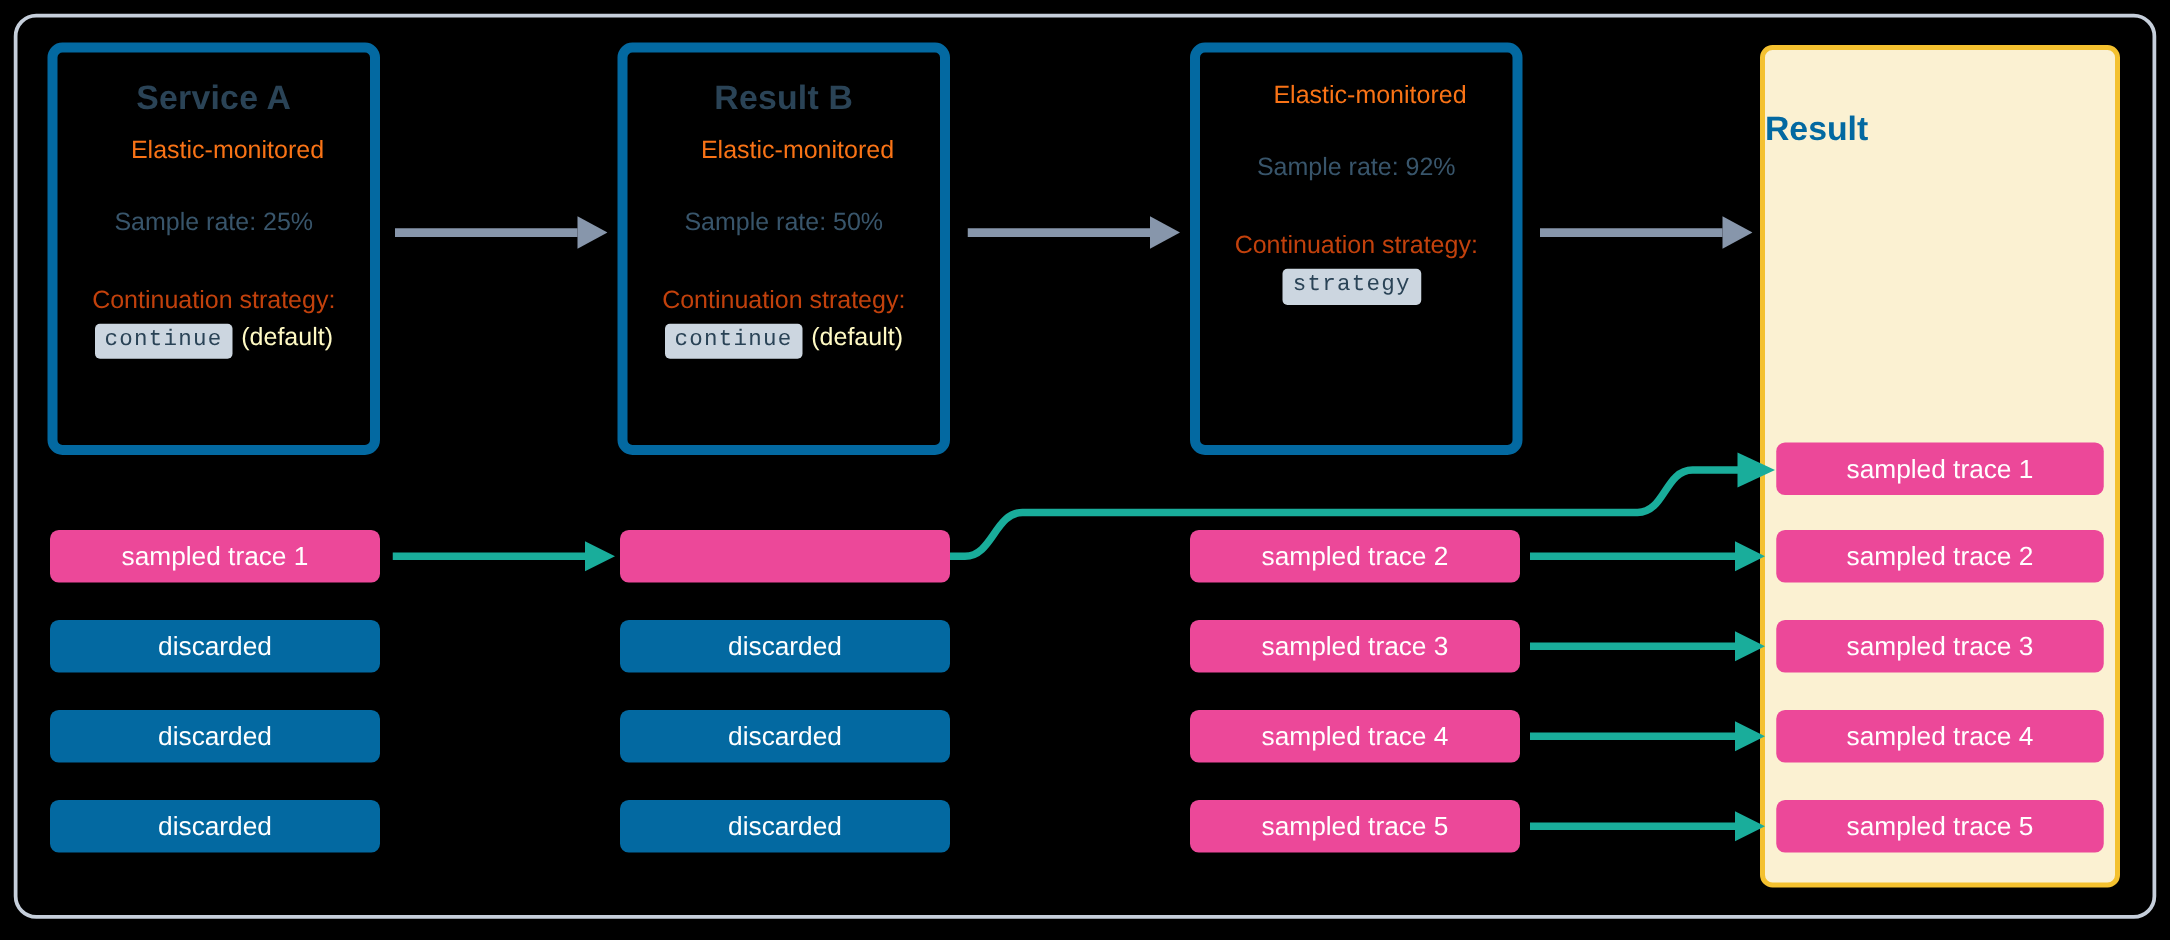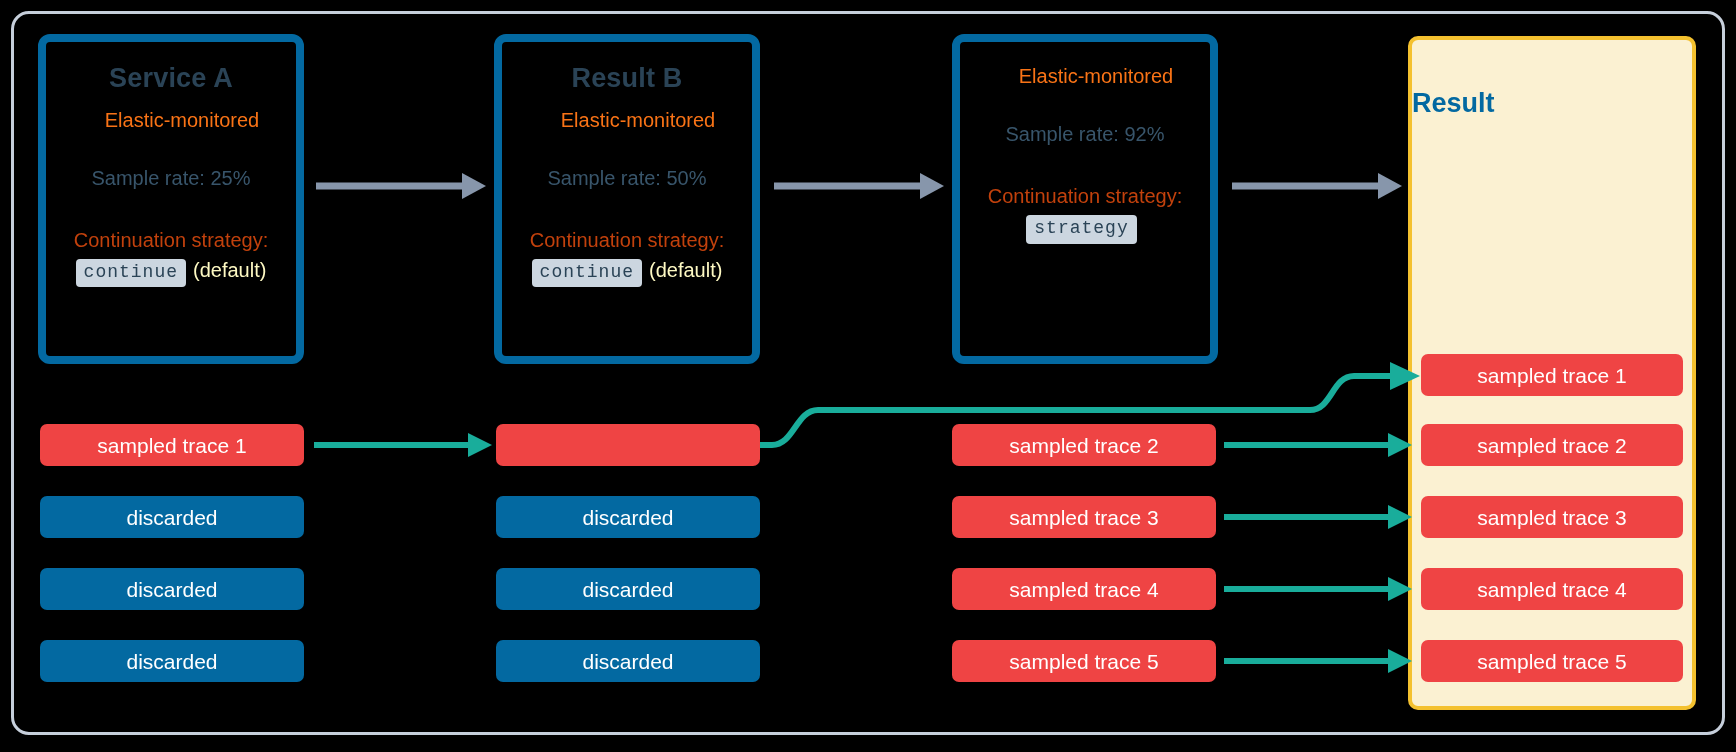--- a/index.html
+++ b/index.html
@@ -120,21 +120,21 @@
     height: 42px;
     border-radius: 7px;
     display: flex;
     align-items: center;
     justify-content: center;
     color: #ffffff;
     font-size: 21px;
     line-height: 1;
     white-space: nowrap;
   }
-  .pill.sampled   { background: #ef4444; }
+  .pill.sampled   { background: #ec4899; }
   .pill.discarded { background: #0369a1; }
 
   .col-a { left: 40px;   width: 264px; }
   .col-b { left: 496px;  width: 264px; }
   .col-c { left: 952px;  width: 264px; }
   .col-r { left: 1421px; width: 262px; }
 
   .row-1 { top: 424px; }
   .row-2 { top: 496px; }
   .row-3 { top: 568px; }

